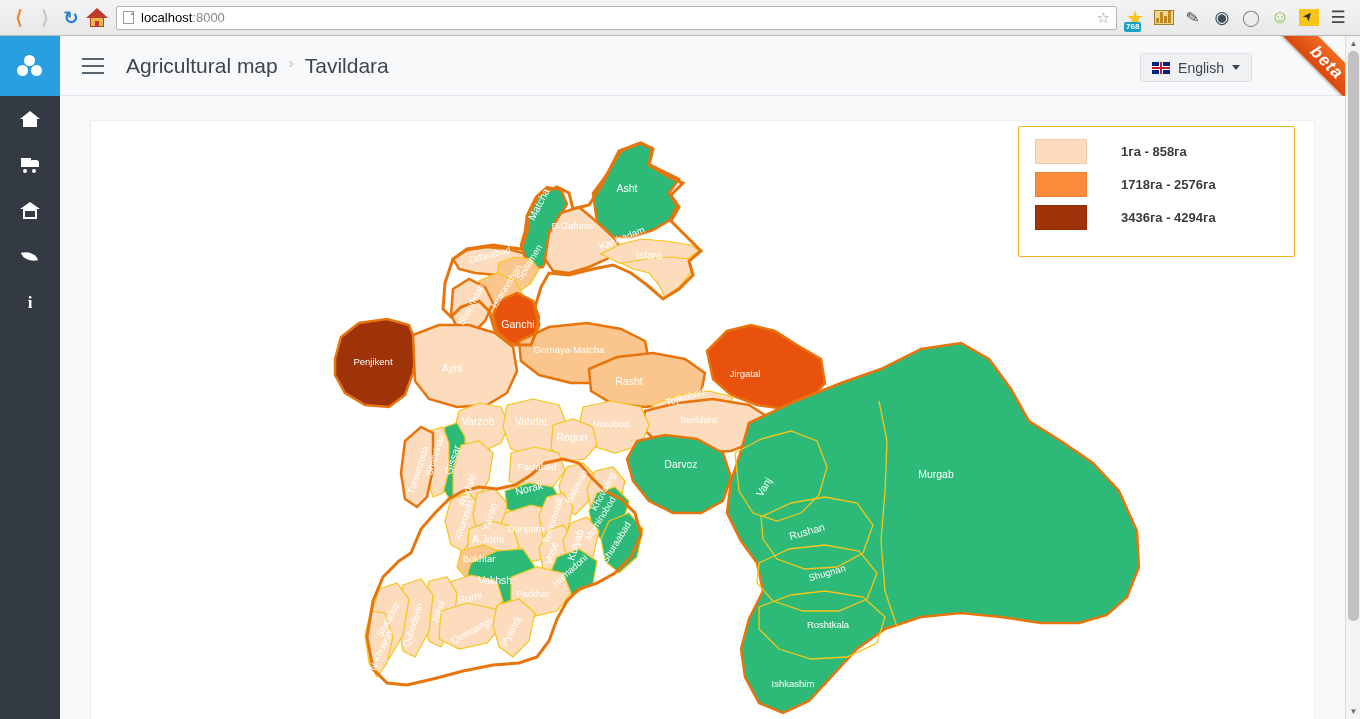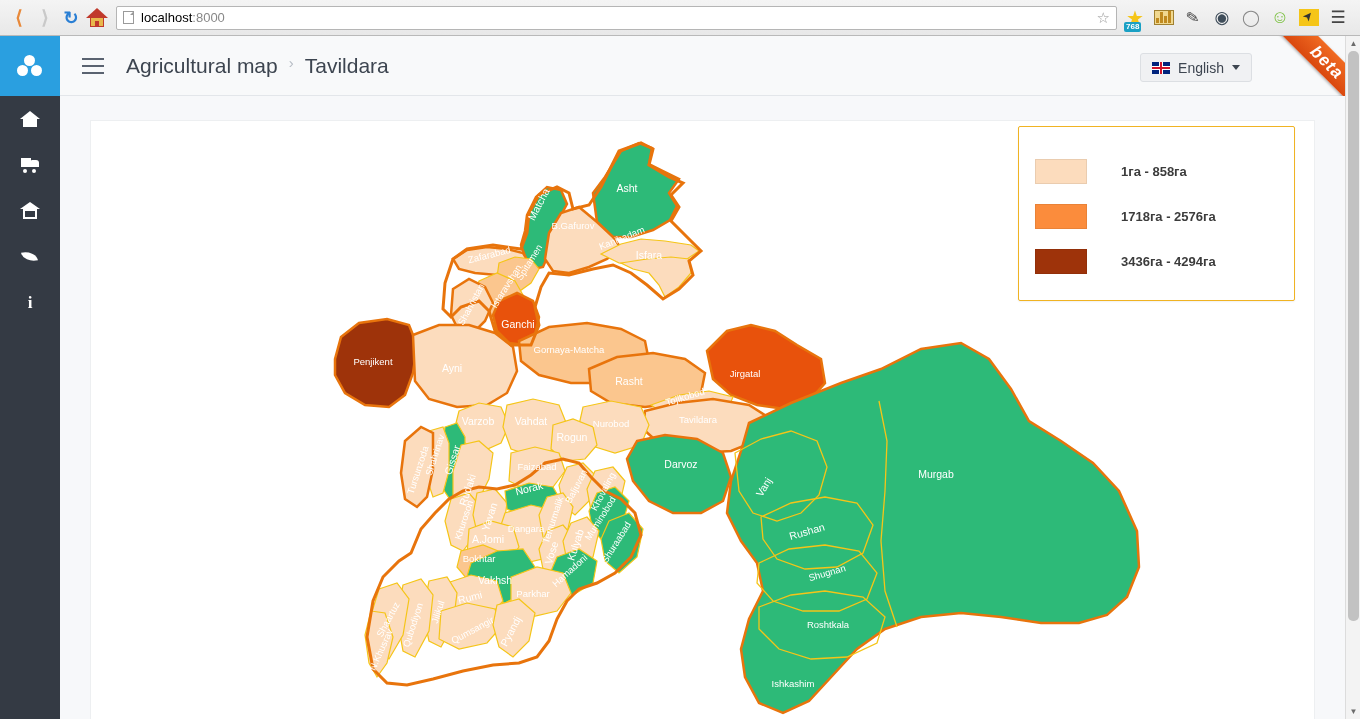--- a/index.html
+++ b/index.html
@@ -288,21 +288,21 @@
     text-align: center; padding: 11px 6px;
     letter-spacing: .2px;
   }
   .legend-body { padding: 12px 0 18px 0; }
   .legend-crop {
     text-align: center; font-size: 16px; font-weight: bold;
     color: #3c3c3c; margin-bottom: 14px;
   }
   .legend-row {
     display: flex; align-items: center;
-    padding: 0 0 0 16px; margin-bottom: 8px; margin-top: 20px;
+    padding: 0 0 0 16px; margin-bottom: 8px;
   }
   .legend-sw {
     width: 52px; height: 25px; flex: none;
     border: 1px solid rgba(0,0,0,.07);
   }
   .legend-lbl {
     margin-left: 34px; font-size: 13px; font-weight: bold; color: #3c3c3c;
   }
 
   

